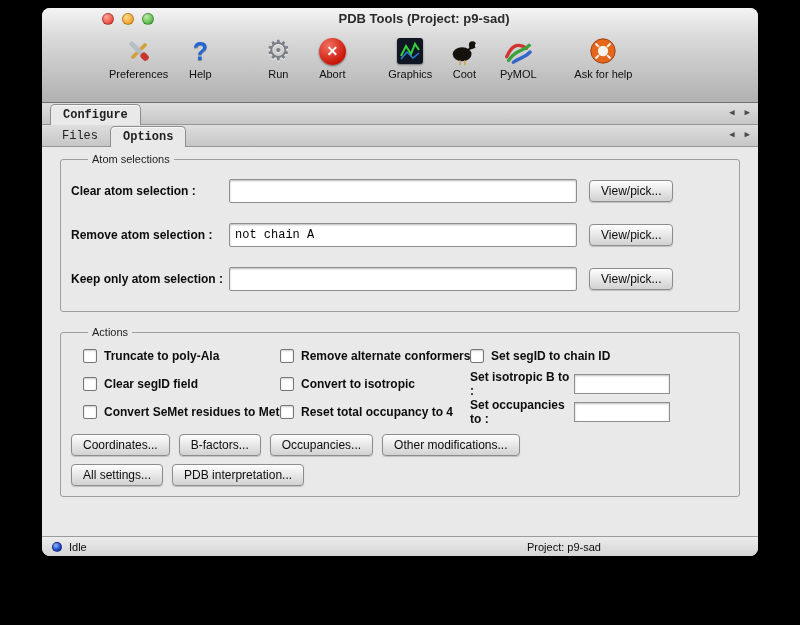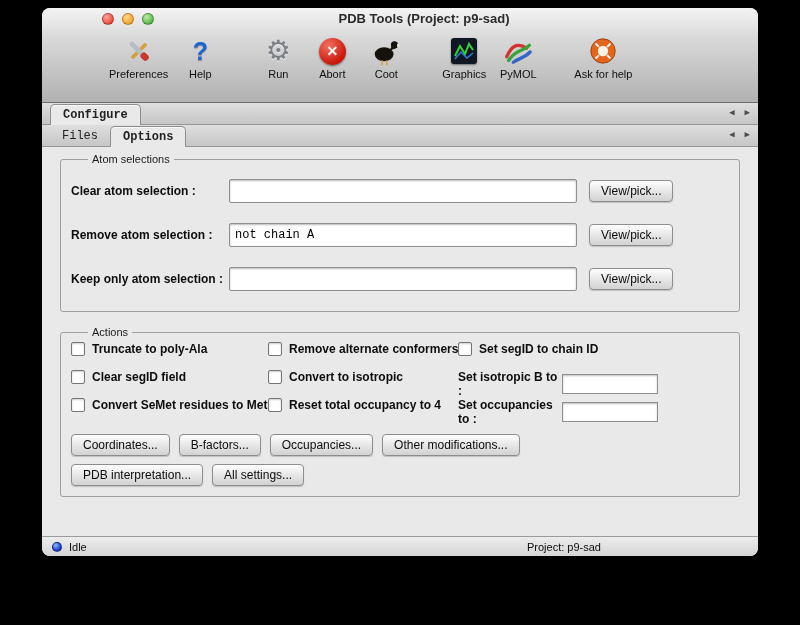--- a/index.html
+++ b/index.html
@@ -46,21 +46,21 @@
   fieldset.grp legend { font-size:11px; color:#1c1c1c; padding:0 4px; margin-left:17px; }
   .sel-row { display:flex; align-items:center; padding:10px 0; }
   .sel-label { width:158px; font-size:12px; font-weight:bold; color:#0d0d0d; }
   .sel-input { width:348px; height:24px; box-sizing:border-box; border:1px solid #8f8f8f; border-radius:2px;
                background:#fff; box-shadow:inset 0 1px 2px rgba(0,0,0,0.28);
                font-family:"Liberation Mono", monospace; font-size:12px; padding:0 5px; }
   .btn { font-size:12px; color:#0d0d0d; padding:3px 11px; border:1px solid #8d8d8d; border-radius:4px;
          background:linear-gradient(#fefefe,#e7e7e7 50%,#d2d2d2); box-shadow:0 1px 1px rgba(0,0,0,0.18);
          font-family:"Liberation Sans", sans-serif; }
   .viewpick { margin-left:12px; }
-  .chk-row { display:flex; align-items:flex-start; height:28px; }
+  .chk-row { display:flex; align-items:center; height:28px;margin-left:12px; }
   .cell1 { width:197px; } .cell2 { width:190px; } .cell3 { flex:1; display:flex; align-items:center; }
   .chk { display:flex; align-items:center; }
   .box { width:12px; height:12px; background:#fff; border:1px solid #767676; border-radius:2px;
          box-shadow:inset 0 1px 2px rgba(0,0,0,0.2); margin-right:7px; flex:none; }
   .chk-label { font-size:12px; font-weight:bold; color:#0d0d0d; white-space:nowrap; }
   .fld-label { font-size:12px; font-weight:bold; color:#0d0d0d; width:104px; }
   .fld-input { width:96px; height:20px; box-sizing:border-box; border:1px solid #8f8f8f; background:#fff;
                box-shadow:inset 0 1px 2px rgba(0,0,0,0.25); font-family:"Liberation Mono", monospace;
                font-size:12px; padding:0 4px; }
   .btn-row { display:flex; gap:9px; margin-top:8px; }
@@ -120,44 +120,44 @@
           <span class="lbl">Run</span>
         </div>
 
         <div class="titem">
           <span class="ico">
             <span class="abort-circle">✕</span>
           </span>
           <span class="lbl">Abort</span>
         </div>
 
+        <div class="titem group-gap">
+          <span class="ico">
+            <span class="graphics-box">
+              <svg width="22" height="22" viewBox="0 0 22 22">
+                <polyline points="2,16 7,6 12,14 16,4 20,10" fill="none" stroke="#35d13a" stroke-width="2"></polyline>
+                <polyline points="2,19 8,12 14,18 20,13" fill="none" stroke="#2a8cf0" stroke-width="1.5" opacity="0.9"></polyline>
+              </svg>
+            </span>
+          </span>
+          <span class="lbl">Graphics</span>
+        </div>
+
         <div class="titem">
           <span class="ico">
             <svg width="30" height="30" viewBox="0 0 32 32">
               <ellipse cx="14" cy="19.5" rx="10" ry="7.5" fill="#15120e"></ellipse>
               <path d="M19 16 L24 8.5 L26.5 13 Z" fill="#15120e"></path>
               <circle cx="25" cy="9.5" r="3.8" fill="#15120e"></circle>
               <polygon points="27.8,8.3 31.6,10 27.8,11.7" fill="#e8e3d2"></polygon>
               <rect x="11" y="26" width="1.6" height="5.2" fill="#caa24a"></rect>
               <rect x="16" y="26" width="1.6" height="5.2" fill="#caa24a"></rect>
             </svg>
           </span>
           <span class="lbl">Coot</span>
-        </div>
-
-        <div class="titem group-gap">
-          <span class="ico">
-            <span class="graphics-box">
-              <svg width="22" height="22" viewBox="0 0 22 22">
-                <polyline points="2,16 7,6 12,14 16,4 20,10" fill="none" stroke="#35d13a" stroke-width="2"></polyline>
-                <polyline points="2,19 8,12 14,18 20,13" fill="none" stroke="#2a8cf0" stroke-width="1.5" opacity="0.9"></polyline>
-              </svg>
-            </span>
-          </span>
-          <span class="lbl">Graphics</span>
         </div>
 
         <div class="titem">
           <span class="ico">
             <svg width="30" height="30" viewBox="0 0 32 32">
               <path d="M4 22 C 10 8, 18 8, 25 13" stroke="#d23430" stroke-width="3.6" fill="none" stroke-linecap="round"></path>
               <path d="M6 26 C 14 14, 21 17, 28 10" stroke="#3aa23a" stroke-width="3.6" fill="none" stroke-linecap="round"></path>
               <path d="M11 28 C 18 23, 24 23, 29 17" stroke="#3465c8" stroke-width="3.6" fill="none" stroke-linecap="round"></path>
             </svg>
           </span>
@@ -274,22 +274,22 @@
         </div>
 
         <div class="btn-row">
           <button class="btn">Coordinates...</button>
           <button class="btn">B-factors...</button>
           <button class="btn">Occupancies...</button>
           <button class="btn">Other modifications...</button>
         </div>
 
         <div class="btn-row">
+          <button class="btn">All settings...</button>
           <button class="btn">PDB interpretation...</button>
-          <button class="btn">All settings...</button>
         </div>
       </fieldset>
 
     </div>
 
     <div class="statusbar">
       <span class="status-dot"></span>
       <span>Idle</span>
       <span class="project">Project: p9-sad</span>
     </div>

